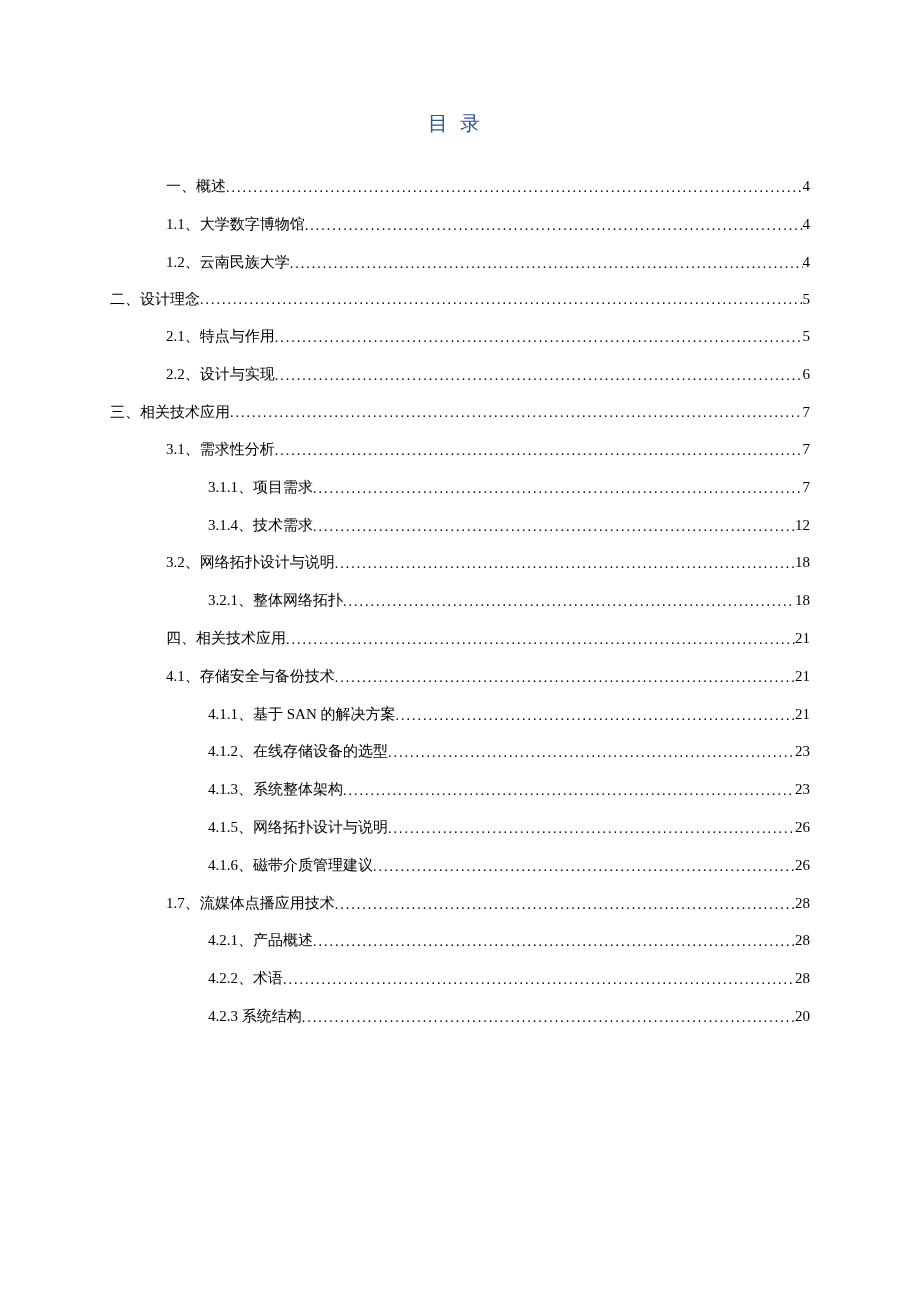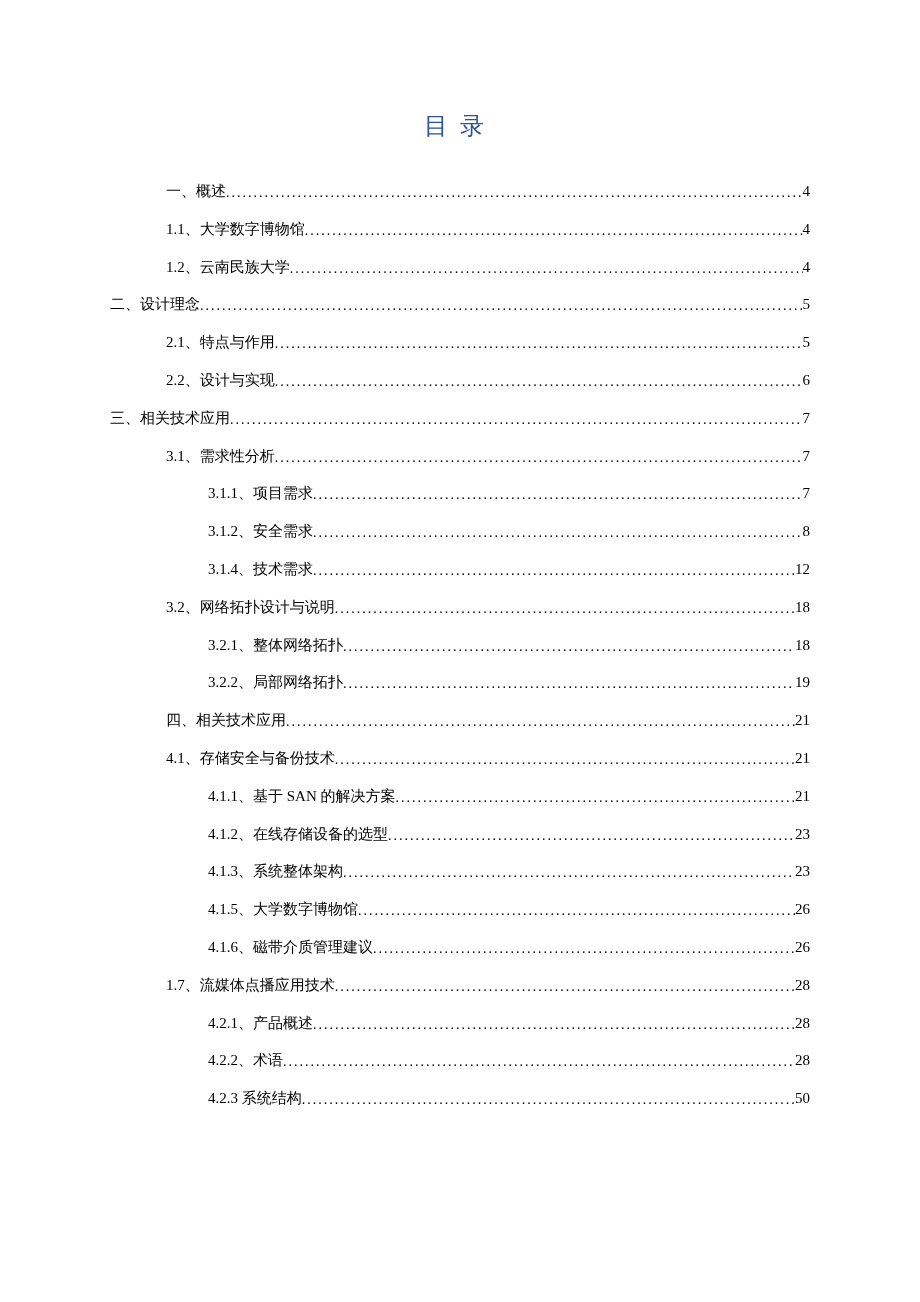--- a/index.html
+++ b/index.html
@@ -12,21 +12,21 @@
       height: 1302px;
       background: #ffffff;
       font-family: "SimSun", "宋体", serif;
       position: relative;
     }
     .page {
       padding: 110px 110px 80px 110px;
     }
     .title {
       text-align: center;
-      font-size: 24px;
+      font-size: 20px;
       color: #2e5395;
       font-weight: normal;
       letter-spacing: 12px;
       margin-bottom: 40px;
       font-family: "SimSun", "宋体", serif;
     }
     .toc-entry {
       display: flex;
       align-items: baseline;
       font-size: 15px;
@@ -47,21 +47,21 @@
       position: relative;
       bottom: -1px;
     }
     .toc-dots::before {
       content: "................................................................................................................................";
     }
     .toc-page {
       flex-shrink: 0;
       font-size: 15px;
     }
-    .indent-0 { padding-left: 0px; }
+    .indent-0 { padding-left: 0px; align-items: center; }
     .indent-1 { padding-left: 56px; }
     .indent-2 { padding-left: 98px; }
   </style>
 </head>
 <body>
 
 <div class="page">
   <h1 class="title">目录</h1>
   <div id="toc-container">
       <div class="toc-entry indent-1">
@@ -103,43 +103,33 @@
         <span class="toc-label">3.1、需求性分析</span>
         <span class="toc-dots"></span>
         <span class="toc-page">7</span>
       </div>
       <div class="toc-entry indent-2">
         <span class="toc-label">3.1.1、项目需求</span>
         <span class="toc-dots"></span>
         <span class="toc-page">7</span>
       </div>
       <div class="toc-entry indent-2">
-        <span class="toc-label">3.1.2、安全需求</span>
-        <span class="toc-dots"></span>
-        <span class="toc-page">8</span>
-      </div>
-      <div class="toc-entry indent-2">
         <span class="toc-label">3.1.4、技术需求</span>
         <span class="toc-dots"></span>
         <span class="toc-page">12</span>
       </div>
       <div class="toc-entry indent-1">
         <span class="toc-label">3.2、网络拓扑设计与说明</span>
         <span class="toc-dots"></span>
         <span class="toc-page">18</span>
       </div>
       <div class="toc-entry indent-2">
         <span class="toc-label">3.2.1、整体网络拓扑</span>
         <span class="toc-dots"></span>
         <span class="toc-page">18</span>
-      </div>
-      <div class="toc-entry indent-2">
-        <span class="toc-label">3.2.2、局部网络拓扑</span>
-        <span class="toc-dots"></span>
-        <span class="toc-page">19</span>
       </div>
       <div class="toc-entry indent-1">
         <span class="toc-label">四、相关技术应用</span>
         <span class="toc-dots"></span>
         <span class="toc-page">21</span>
       </div>
       <div class="toc-entry indent-1">
         <span class="toc-label">4.1、存储安全与备份技术</span>
         <span class="toc-dots"></span>
         <span class="toc-page">21</span>
@@ -153,21 +143,21 @@
         <span class="toc-label">4.1.2、在线存储设备的选型</span>
         <span class="toc-dots"></span>
         <span class="toc-page">23</span>
       </div>
       <div class="toc-entry indent-2">
         <span class="toc-label">4.1.3、系统整体架构</span>
         <span class="toc-dots"></span>
         <span class="toc-page">23</span>
       </div>
       <div class="toc-entry indent-2">
-        <span class="toc-label">4.1.5、大学数字博物馆</span>
+        <span class="toc-label">4.1.5、网络拓扑设计与说明</span>
         <span class="toc-dots"></span>
         <span class="toc-page">26</span>
       </div>
       <div class="toc-entry indent-2">
         <span class="toc-label">4.1.6、磁带介质管理建议</span>
         <span class="toc-dots"></span>
         <span class="toc-page">26</span>
       </div>
       <div class="toc-entry indent-1">
         <span class="toc-label">1.7、流媒体点播应用技术</span>
@@ -180,16 +170,16 @@
         <span class="toc-page">28</span>
       </div>
       <div class="toc-entry indent-2">
         <span class="toc-label">4.2.2、术语</span>
         <span class="toc-dots"></span>
         <span class="toc-page">28</span>
       </div>
       <div class="toc-entry indent-2">
         <span class="toc-label">4.2.3 系统结构 </span>
         <span class="toc-dots"></span>
-        <span class="toc-page">50</span>
+        <span class="toc-page">20</span>
       </div>
     </div>
 </div>
 
 </body></html>

